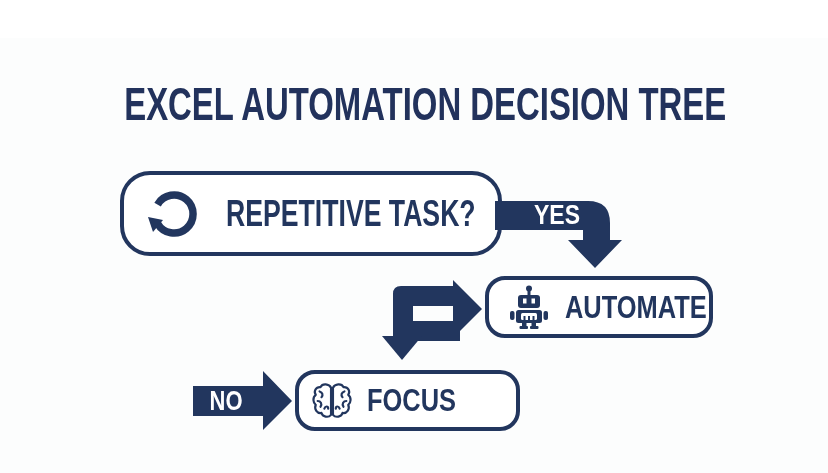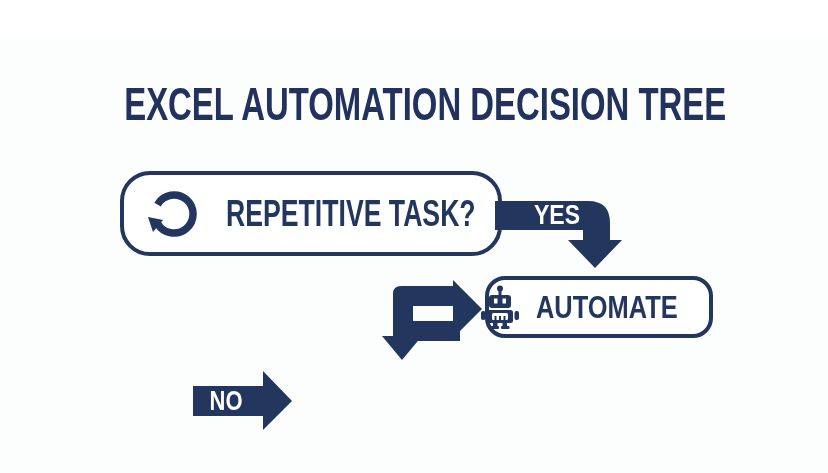--- a/index.html
+++ b/index.html
@@ -14,21 +14,21 @@
     font-size:47px;font-weight:bold;color:#22325c;
     letter-spacing:0px;line-height:1;
     transform:scaleX(0.70);transform-origin:center top;
   }
   .node{
     position:absolute;background:#ffffff;
     border:4px solid #22365e;box-sizing:border-box;
     display:flex;align-items:center;
   }
   .node-question{left:120px;top:133px;width:382px;height:85px;border-radius:30px;padding-left:22px;}
-  .node-automate{left:485px;top:238px;width:228px;height:62px;border-radius:20px;padding-left:12px;justify-content:flex-end;}
+  .node-automate{left:485px;top:238px;width:228px;height:62px;border-radius:20px;padding-left:18px;}
   .node-focus{left:295px;top:332px;width:225px;height:61px;border-radius:20px;padding-left:12px;}
   .node .icon{flex:0 0 auto;display:flex;align-items:center;}
   .node-question .icon{margin-right:24px;}
   .node-automate .icon,.node-focus .icon{margin-right:14px;}
   .node-label{
     font-weight:bold;color:#22365e;white-space:nowrap;line-height:1;
     transform-origin:left center;
   }
   .node-question .node-label{font-size:37px;transform:scaleX(0.72);}
   .node-automate .node-label,.node-focus .node-label{font-size:31px;transform:scaleX(0.82);}
@@ -93,14 +93,31 @@
     <path class="arrow-fill" d="M25,58 L25,16 Q25,8 33,8 L85,8 L85,2 L114,31 L85,60 L85,28 L45,28 L45,58 Z"></path>
     <rect class="arrow-fill" x="34" y="43" width="58" height="20"></rect>
     <polygon class="arrow-fill" points="14,58 54,58 34,82"></polygon>
   </svg>
 
   <svg class="connector connector-no" width="100" height="60" viewBox="0 0 100 60">
     <polygon class="arrow-fill" points="0,15 70,15 70,0 99,30 70,59 70,45 0,45"></polygon>
     <text class="arrow-label" x="33" y="39" text-anchor="middle" textLength="33" lengthAdjust="spacingAndGlyphs">NO</text>
   </svg>
 
+  <div class="node node-focus">
+    <span class="icon">
+      <svg width="42" height="44" viewBox="0 0 44 44">
+        <g class="icon-stroke" stroke-width="2.3" stroke-linecap="round" stroke-linejoin="round">
+          <path d="M21,8 C19,4 12,3 10,7.5 C5,7 2.5,12 5,15.5 C1.5,18 2,24 5,26 C3,30.5 6.5,35.5 11,34.5 C12,38.5 18,40 21,36.5 Z"></path>
+          <path d="M23,8 C25,4 32,3 34,7.5 C39,7 41.5,12 39,15.5 C42.5,18 42,24 39,26 C41,30.5 37.5,35.5 33,34.5 C32,38.5 26,40 23,36.5 Z"></path>
+          <path d="M9,12 C12,13 13,16 11,18"></path>
+          <path d="M7,22 C10,22 12,25 10,28"></path>
+          <path d="M14,30 C15,27 18,27 18,30"></path>
+          <path d="M35,12 C32,13 31,16 33,18"></path>
+          <path d="M37,22 C34,22 32,25 34,28"></path>
+          <path d="M30,30 C29,27 26,27 26,30"></path>
+        </g>
+      </svg>
+    </span>
+    <span class="node-label">FOCUS</span>
+  </div>
 
 </div>
 
 </body></html>

